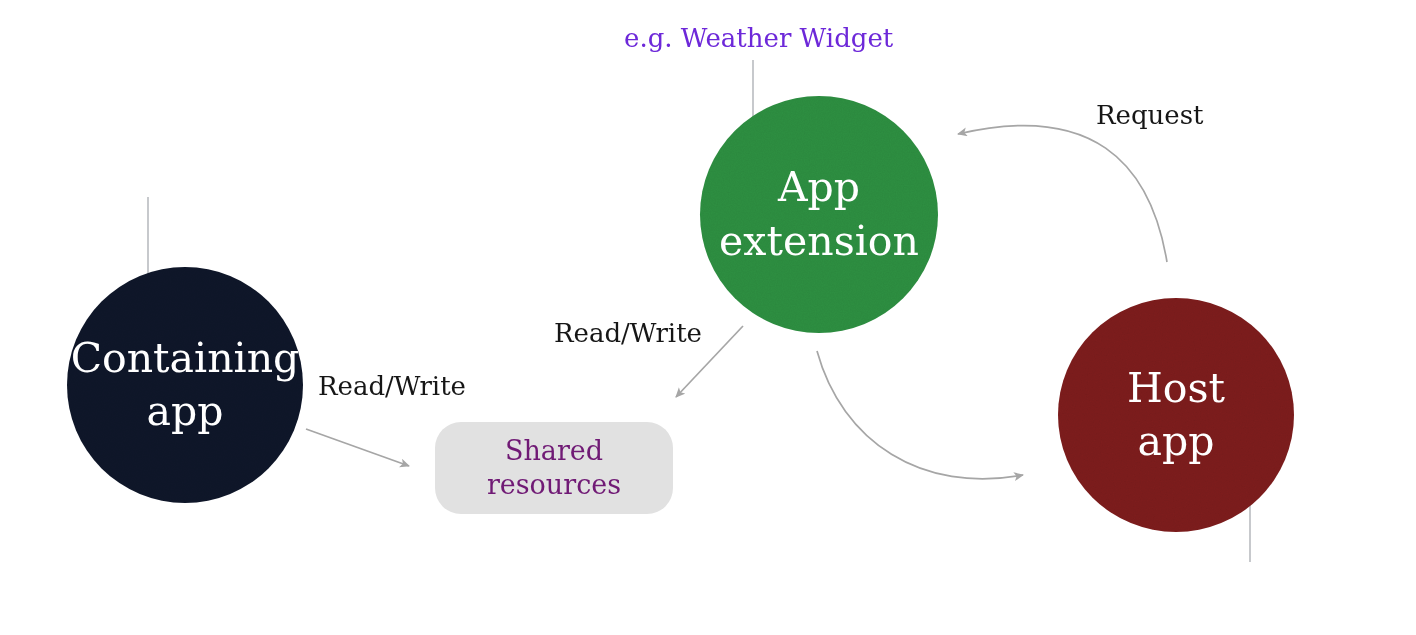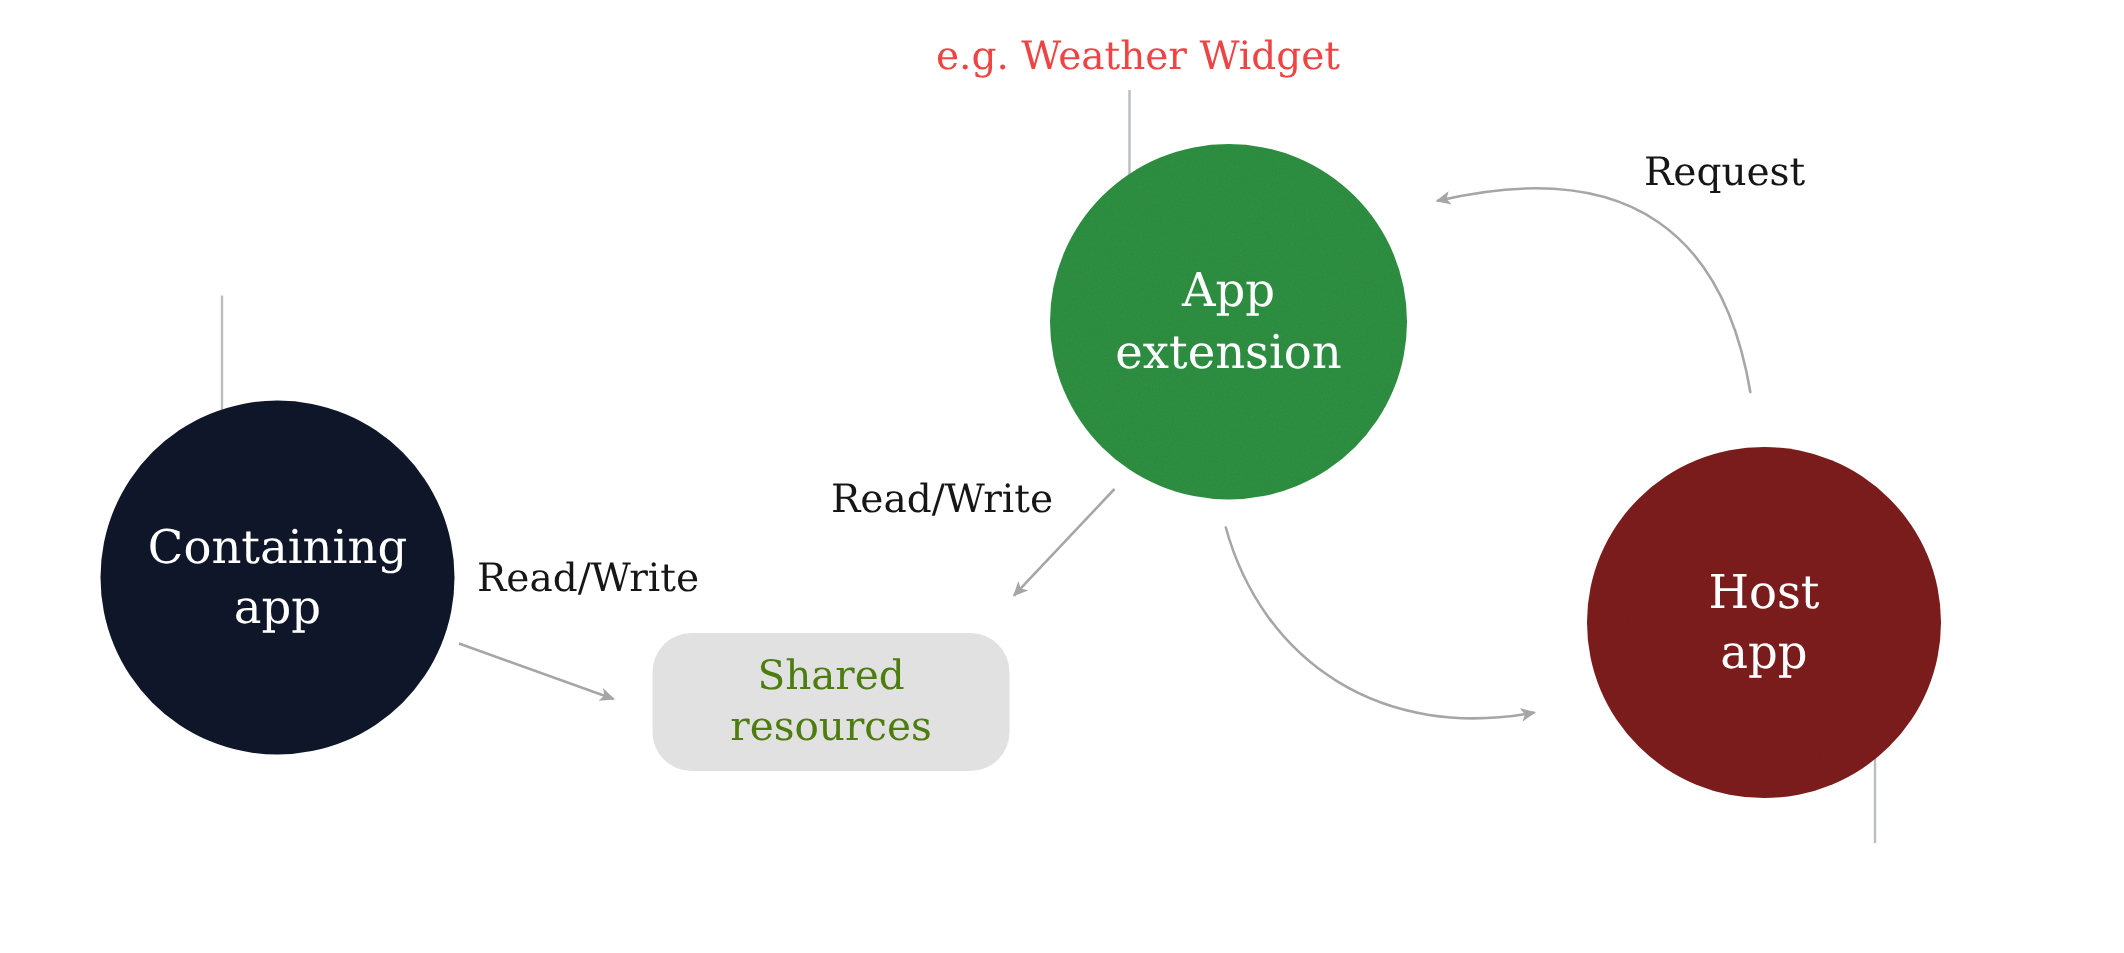--- a/index.html
+++ b/index.html
@@ -18,21 +18,21 @@
     pointer-events: none;
   }
   .node {
     position: absolute;
     border-radius: 50%;
     display: flex;
     align-items: center;
     justify-content: center;
     text-align: center;
     color: #ffffff;
-    font-size: 31px;
+    font-size: 41px;
     line-height: 1.3;
     white-space: pre-line;
   }
   .node .texture, .box .texture {
     position: absolute;
     inset: 0;
     width: 100%;
     height: 100%;
     border-radius: inherit;
     pointer-events: none;
@@ -44,28 +44,28 @@
   .box {
     position: absolute;
     left: 435px; top: 422px;
     width: 238px; height: 92px;
     background: #e1e1e1;
     border-radius: 26px;
     display: flex;
     align-items: center;
     justify-content: center;
     text-align: center;
-    color: #4d7c0f;
+    color: #701a75;
     font-size: 27px;
     line-height: 1.25;
     white-space: pre-line;
   }
   .annotation {
     position: absolute;
-    color: #ef4444;
+    color: #6d28d9;
     font-size: 26px;
     white-space: nowrap;
   }
   .ann-weather-app   { left: 36px;   top: 164px; }
   .ann-weather-widget{ left: 624px;  top: 23px;  }
   .ann-notif-center  { left: 1103px; top: 574px; }
   .edge-label {
     position: absolute;
     color: #161616;
     font-size: 26px;

